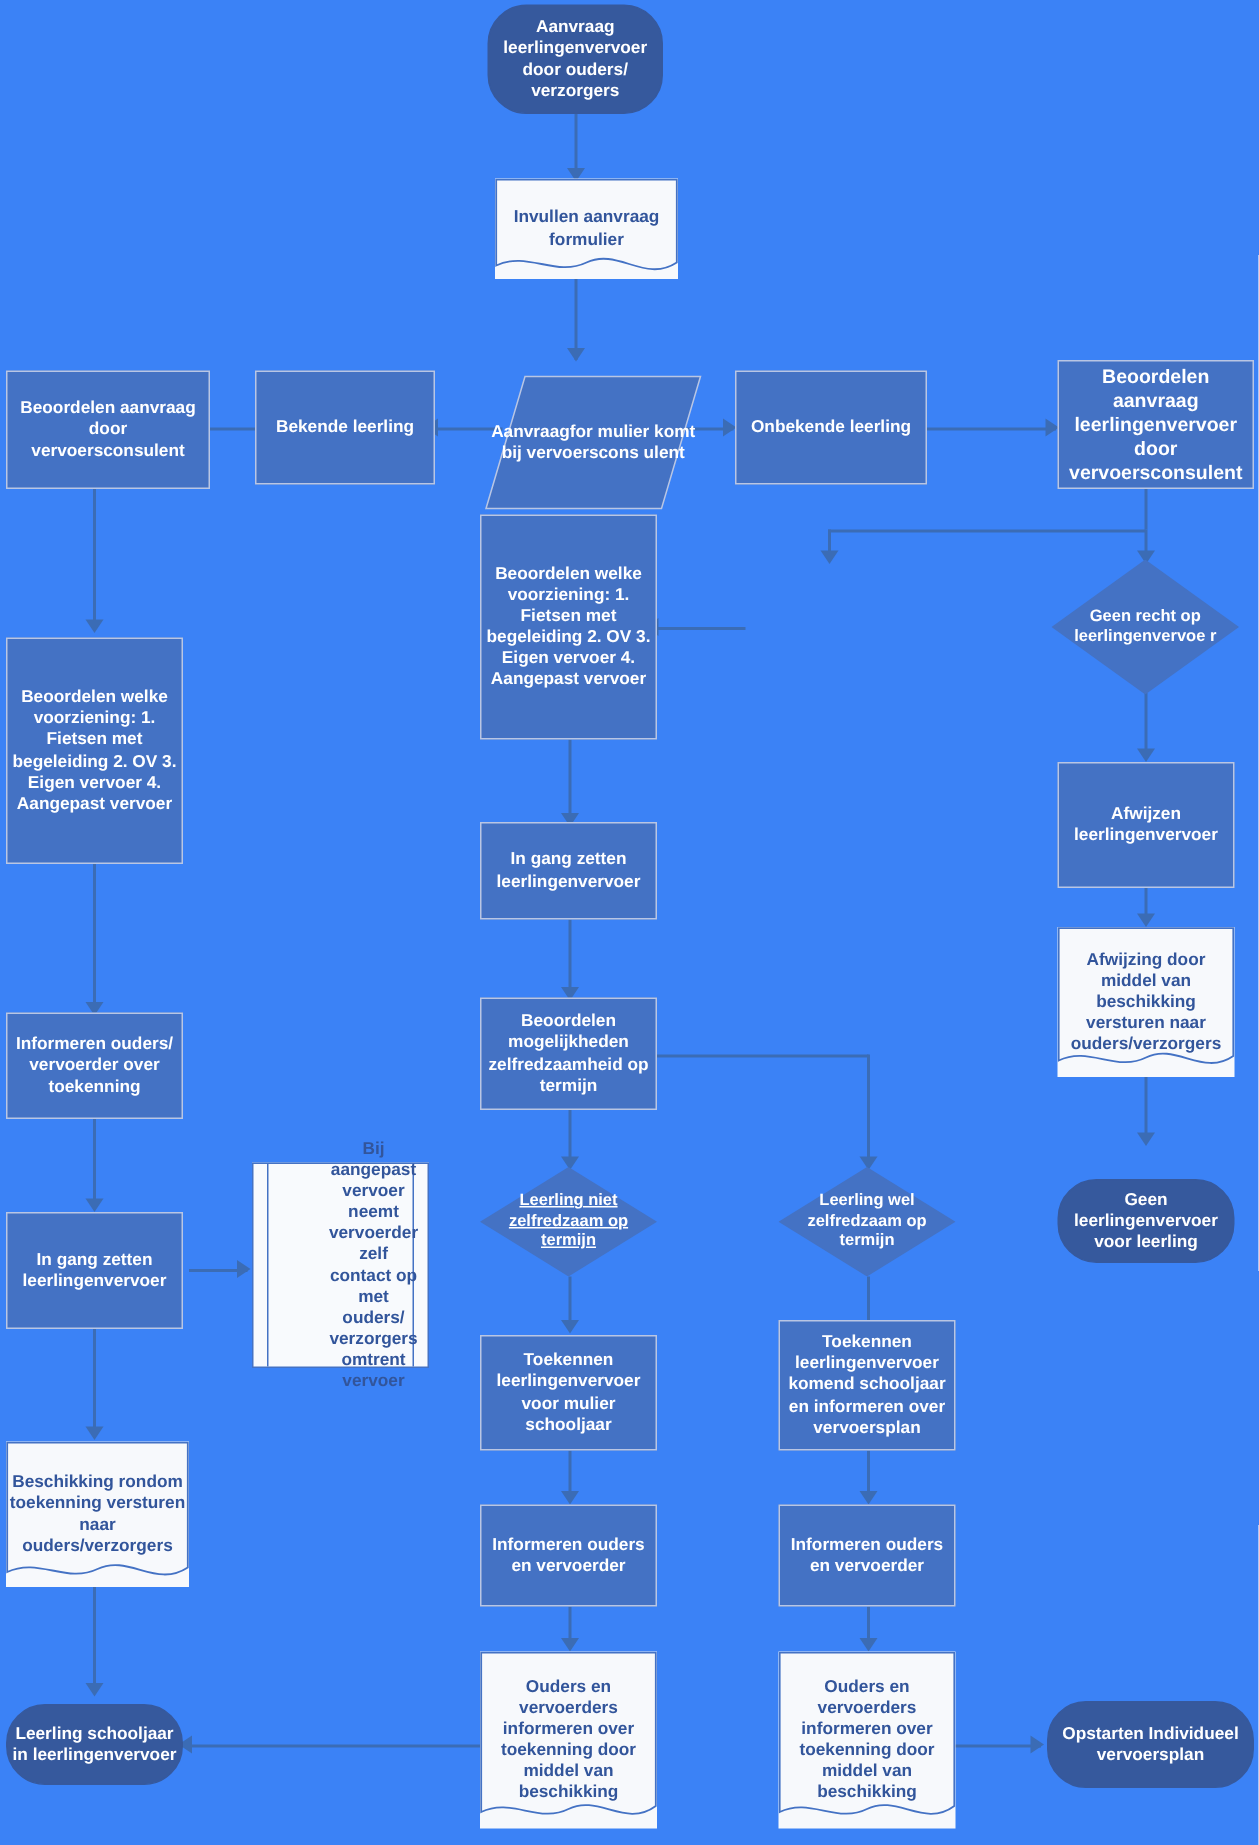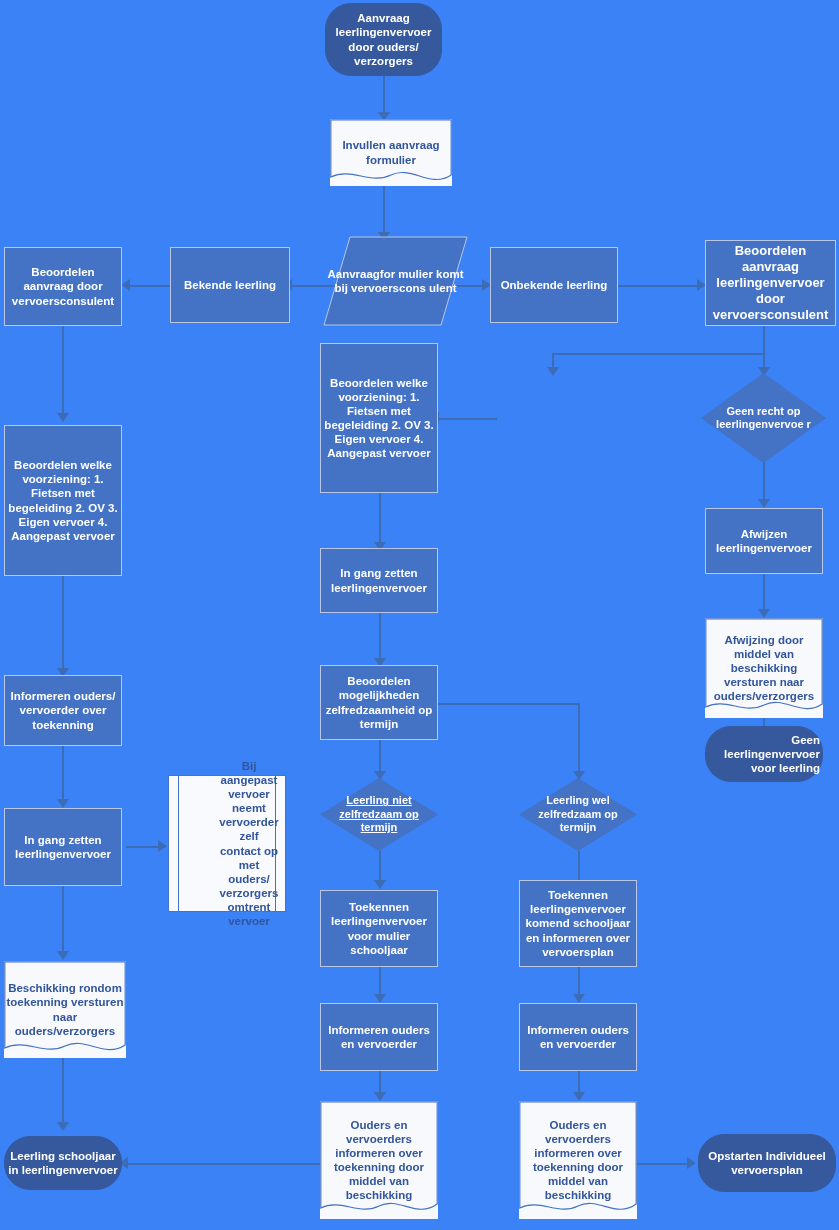--- a/index.html
+++ b/index.html
@@ -143,36 +143,36 @@
     <span>Aanvraag leerlingenvervoer door ouders/ verzorgers</span>
   </div>
 
   <div class="node doc" style="left:330px;top:119px;width:122px;height:67px;font-size:11.5px;">
     <svg class="docbody" viewBox="0 0 122 67" preserveAspectRatio="none">
       <path d="M0.8,0.8 L121.2,0.8 L121.2,56 C100,70 82,46 61,56 C40,66 22,48 0.8,58 Z" fill="#f7f9fc" stroke="#4472c4" stroke-width="1.2"></path>
     </svg>
     <span>Invullen aanvraag formulier</span>
   </div>
 
-  <div class="node" style="left:323px;top:236px;width:145px;height:90px;font-size:11.5px;color:#fff;font-weight:bold;">
+  <div class="node" style="left:323px;top:250px;width:145px;height:90px;font-size:11.5px;color:#fff;font-weight:bold;">
     <svg style="position:absolute;inset:0;z-index:1;" viewBox="0 0 145 90" preserveAspectRatio="none">
       <polygon points="27,1 144,1 118,89 1,89" fill="#4472c4" stroke="#b9c6e4" stroke-width="1"></polygon>
     </svg>
     <span style="position:relative;z-index:2;">Aanvraagfor mulier komt bij vervoerscons ulent</span>
   </div>
 
   <div class="node proc" style="left:170px;top:247px;width:120px;height:76px;font-size:11.5px;">
     <span>Bekende leerling</span>
   </div>
 
   <div class="node proc" style="left:490px;top:247px;width:128px;height:76px;font-size:11.5px;">
     <span>Onbekende leerling</span>
   </div>
 
-  <div class="node proc" style="left:4px;top:247px;width:118px;height:79px;font-size:11.5px;">
+  <div class="node proc" style="left:4px;top:247px;width:136px;height:79px;font-size:11.5px;">
     <span>Beoordelen aanvraag door vervoersconsulent</span>
   </div>
 
   <div class="node proc" style="left:705px;top:240px;width:131px;height:86px;font-size:13px;">
     <span>Beoordelen aanvraag leerlingenvervoer door vervoersconsulent</span>
   </div>
 
   <div class="node proc" style="left:4px;top:425px;width:118px;height:151px;font-size:11.5px;">
     <span>Beoordelen welke voorziening: 1. Fietsen met begeleiding 2. OV 3. Eigen vervoer 4. Aangepast vervoer</span>
   </div>
@@ -182,32 +182,32 @@
   </div>
 
 
   <div class="node dec" style="left:701px;top:373px;width:125px;height:90px;font-size:11px;align-items:center;">
     <svg class="decshape" viewBox="0 0 125 90" preserveAspectRatio="none">
       <polygon points="62.5,0 125,45 62.5,90 0,45" fill="#4472c4"></polygon>
     </svg>
     <span>Geen recht op leerlingenvervoe r</span>
   </div>
 
-  <div class="node proc" style="left:705px;top:508px;width:118px;height:66px;font-size:11.5px;">
+  <div class="node proc" style="left:705px;top:508px;width:118px;height:84px;font-size:11.5px;">
     <span>Afwijzen leerlingenvervoer</span>
   </div>
 
   <div class="node doc" style="left:705px;top:618px;width:118px;height:100px;font-size:11.5px;">
     <svg class="docbody" viewBox="0 0 118 100" preserveAspectRatio="none">
       <path d="M0.8,0.8 L117.2,0.8 L117.2,86 C97,100 79,77 59,87 C39,97 21,79 0.8,89 Z" fill="#f7f9fc" stroke="#4472c4" stroke-width="1.2"></path>
     </svg>
     <span>Afwijzing door middel van beschikking versturen naar ouders/verzorgers</span>
   </div>
 
-  <div class="node term" style="left:705px;top:726px;width:118px;height:56px;font-size:11.5px;text-align:right;">
+  <div class="node term" style="left:705px;top:786px;width:118px;height:56px;font-size:11.5px;">
     <span>Geen leerlingenvervoer voor leerling</span>
   </div>
 
   <div class="node proc" style="left:320px;top:548px;width:118px;height:65px;font-size:11.5px;">
     <span>In gang zetten leerlingenvervoer</span>
   </div>
 
   <div class="node proc" style="left:320px;top:665px;width:118px;height:75px;font-size:11.5px;">
     <span>Beoordelen mogelijkheden zelfredzaamheid op termijn</span>
   </div>

